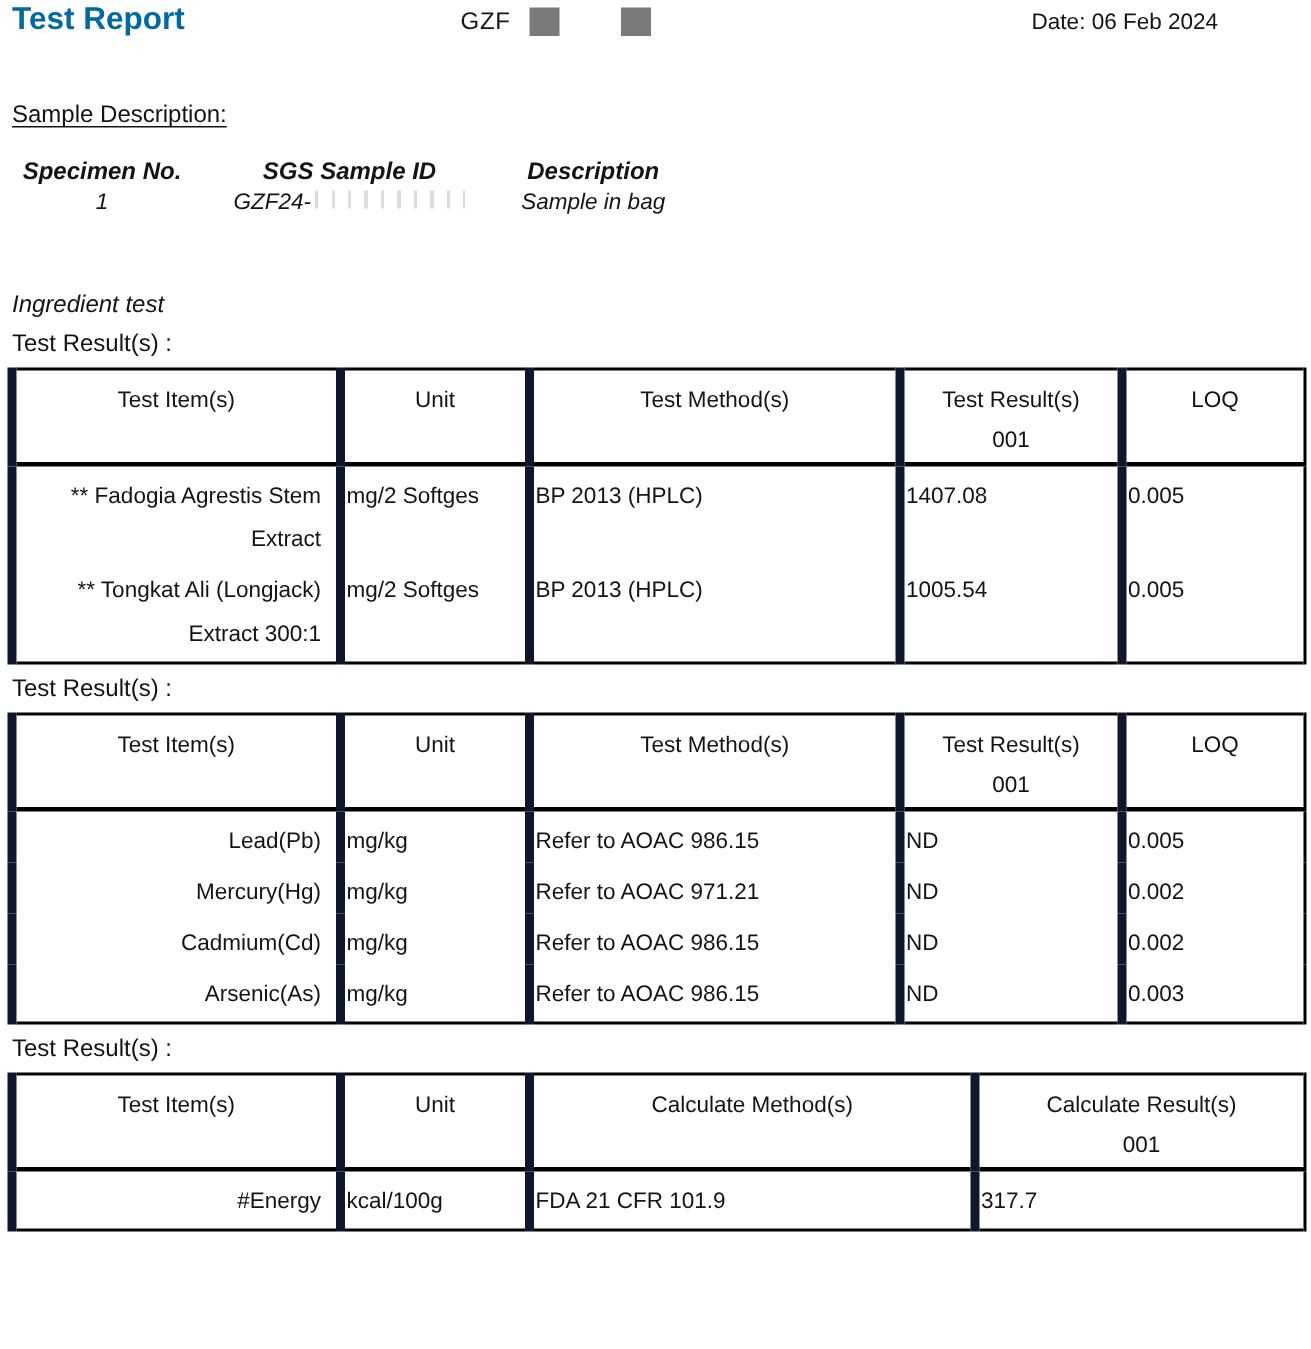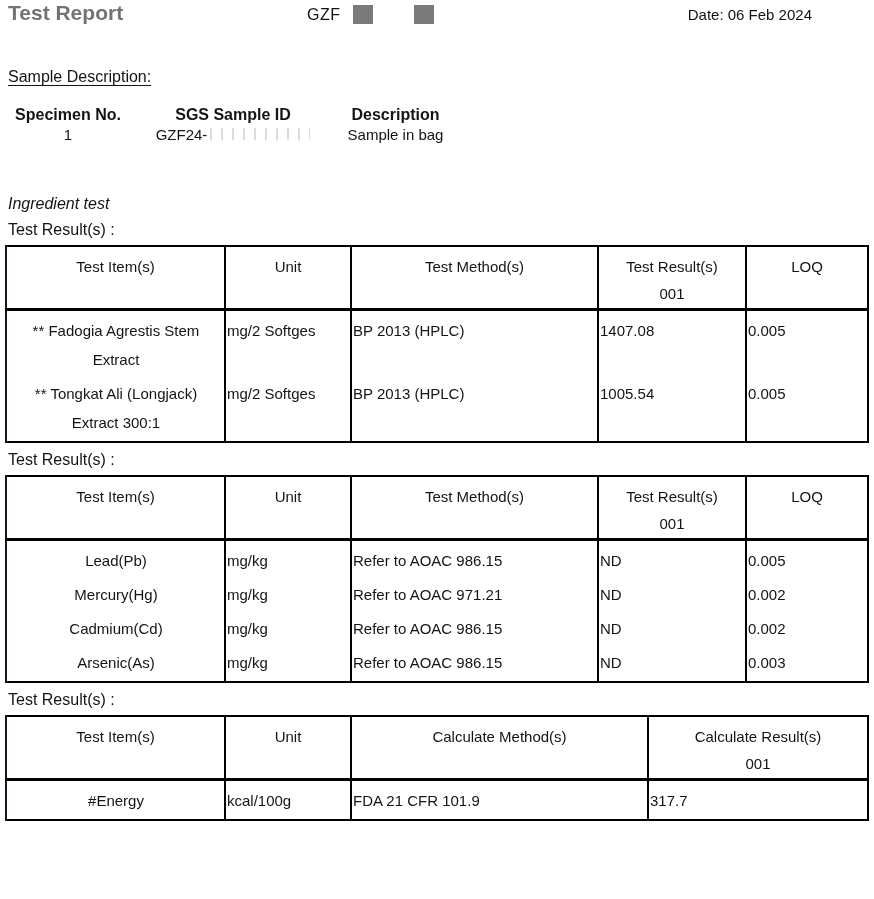--- a/index.html
+++ b/index.html
@@ -11,41 +11,41 @@
     background: #ffffff;
     font-family: "Liberation Sans", sans-serif;
     color: #141414;
     overflow: hidden;
   }
 
   
   .header { position: relative; height: 30px; }
   .report-title {
     position: absolute; left: 8px; top: 1px;
-    font-size: 21px; font-weight: bold; color: #737373;
+    font-size: 21px; font-weight: bold; color: #0369a1;
   }
   .code-group {
     position: absolute; left: 307px; top: 5px;
     display: flex; align-items: center; font-size: 16px;
   }
   .code-text { letter-spacing: 0.5px; }
   .redaction-sq {
     width: 20px; height: 19px; background: #7a7a7a; margin-left: 12px;
   }
   .redaction-sq + .redaction-sq { margin-left: 41px; }
   .report-date { position: absolute; right: 62px; top: 6px; font-size: 15px; }
 
   
   .sample-heading {
     margin: 38px 0 0 8px; font-size: 16px;
     text-decoration: underline; text-underline-offset: 3px;
     display: inline-block;
   }
   .specimen-row { display: flex; margin: 20px 0 0 8px; }
-  .spec-col { text-align: center; }
+  .spec-col { text-align: center; font-style: italic; }
   .spec-col-1 { width: 120px; }
   .spec-col-2 { width: 190px; margin-left: 10px; }
   .spec-col-3 { width: 135px; }
   .spec-hdr { font-weight: bold; font-size: 16px; }
   .spec-val { font-size: 15px; margin-top: 2px; white-space: nowrap; }
   .redacted-id {
     display: inline-block; width: 100px; height: 12px;
     background: repeating-linear-gradient(90deg, #dcdcdc 0 2px, transparent 2px 11px);
     vertical-align: baseline; margin-left: 3px;
   }
@@ -57,34 +57,34 @@
   .section-title.gap3 { margin-top: 27px; }
   .result-label { margin: 8px 0 6px 8px; font-size: 16px; font-weight: normal; }
 
   
   table.report {
     border-collapse: collapse; table-layout: fixed;
     margin-left: 5px; width: 862px;
     border: 2px solid #000;
   }
   table.report th, table.report td {
-    border-left: 2px solid #0f172a; border-right: 2px solid #000;
+    border-left: 6px solid #0f172a; border-right: 2px solid #000;
     font-size: 15px; font-weight: normal;
   }
   table.report thead th {
     height: 60px; vertical-align: top; padding-top: 7px;
     line-height: 26px; text-align: center;
     border-bottom: 3px solid #000;
   }
   table.report tbody td {
     vertical-align: top; text-align: left;
     line-height: 29px; padding-top: 5px; padding-bottom: 0;
   }
   table.report tbody td.item-cell {
-    text-align: center; padding-left: 11px; padding-right: 10px;
+    text-align: right; padding-left: 11px; padding-right: 10px;
   }
   table.t-small thead th { height: 57px; }
   table.report tbody tr:last-child td { padding-bottom: 4px; }
   .hdr-sub { line-height: 27px; }
 </style>
 </head>
 <body>
 
 <div class="page">
 

